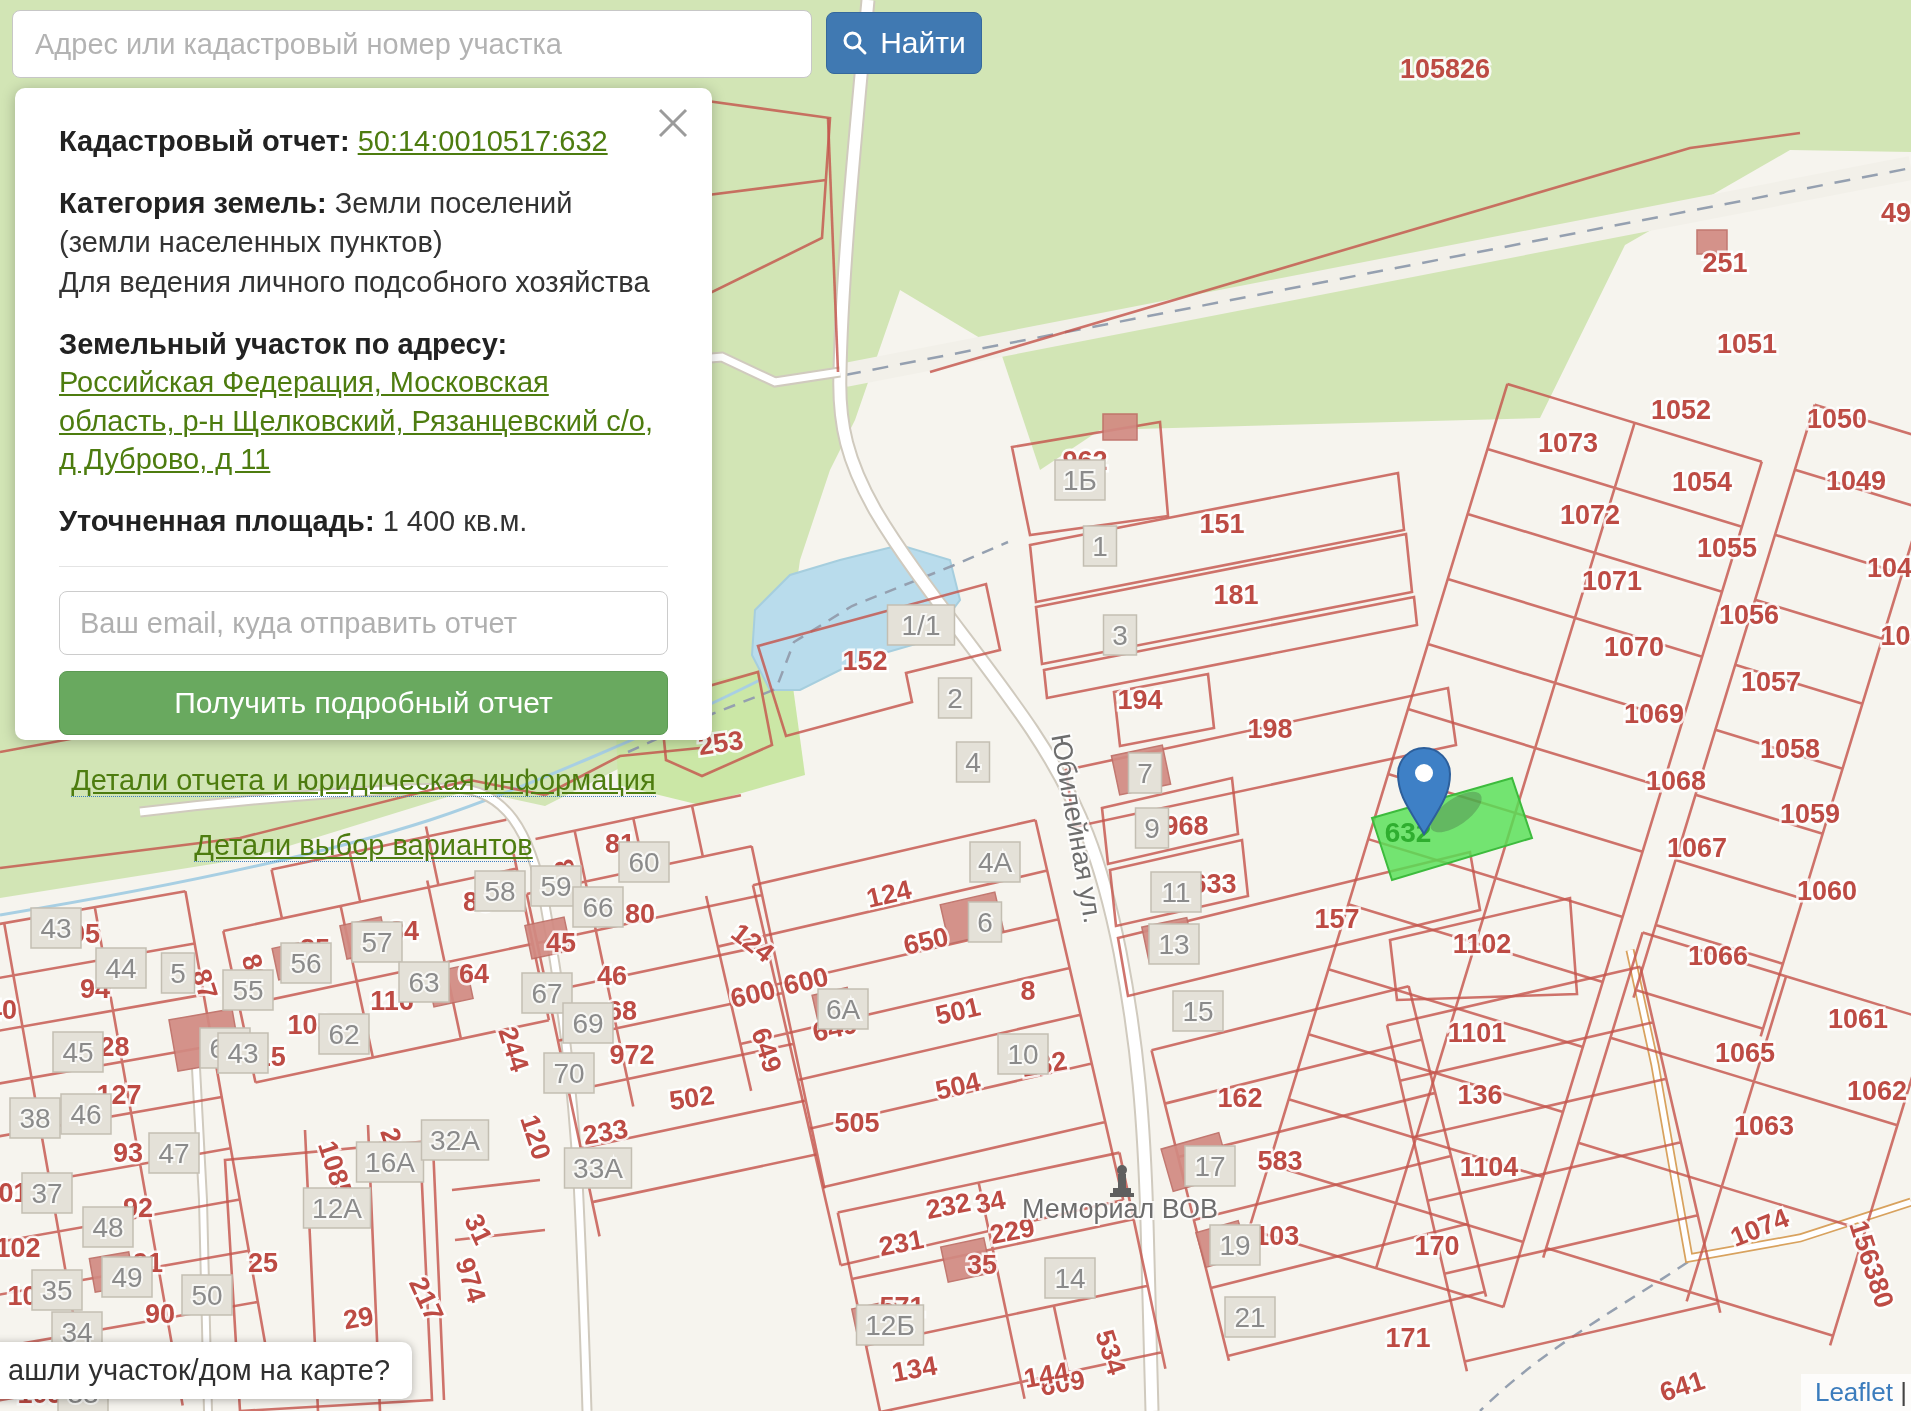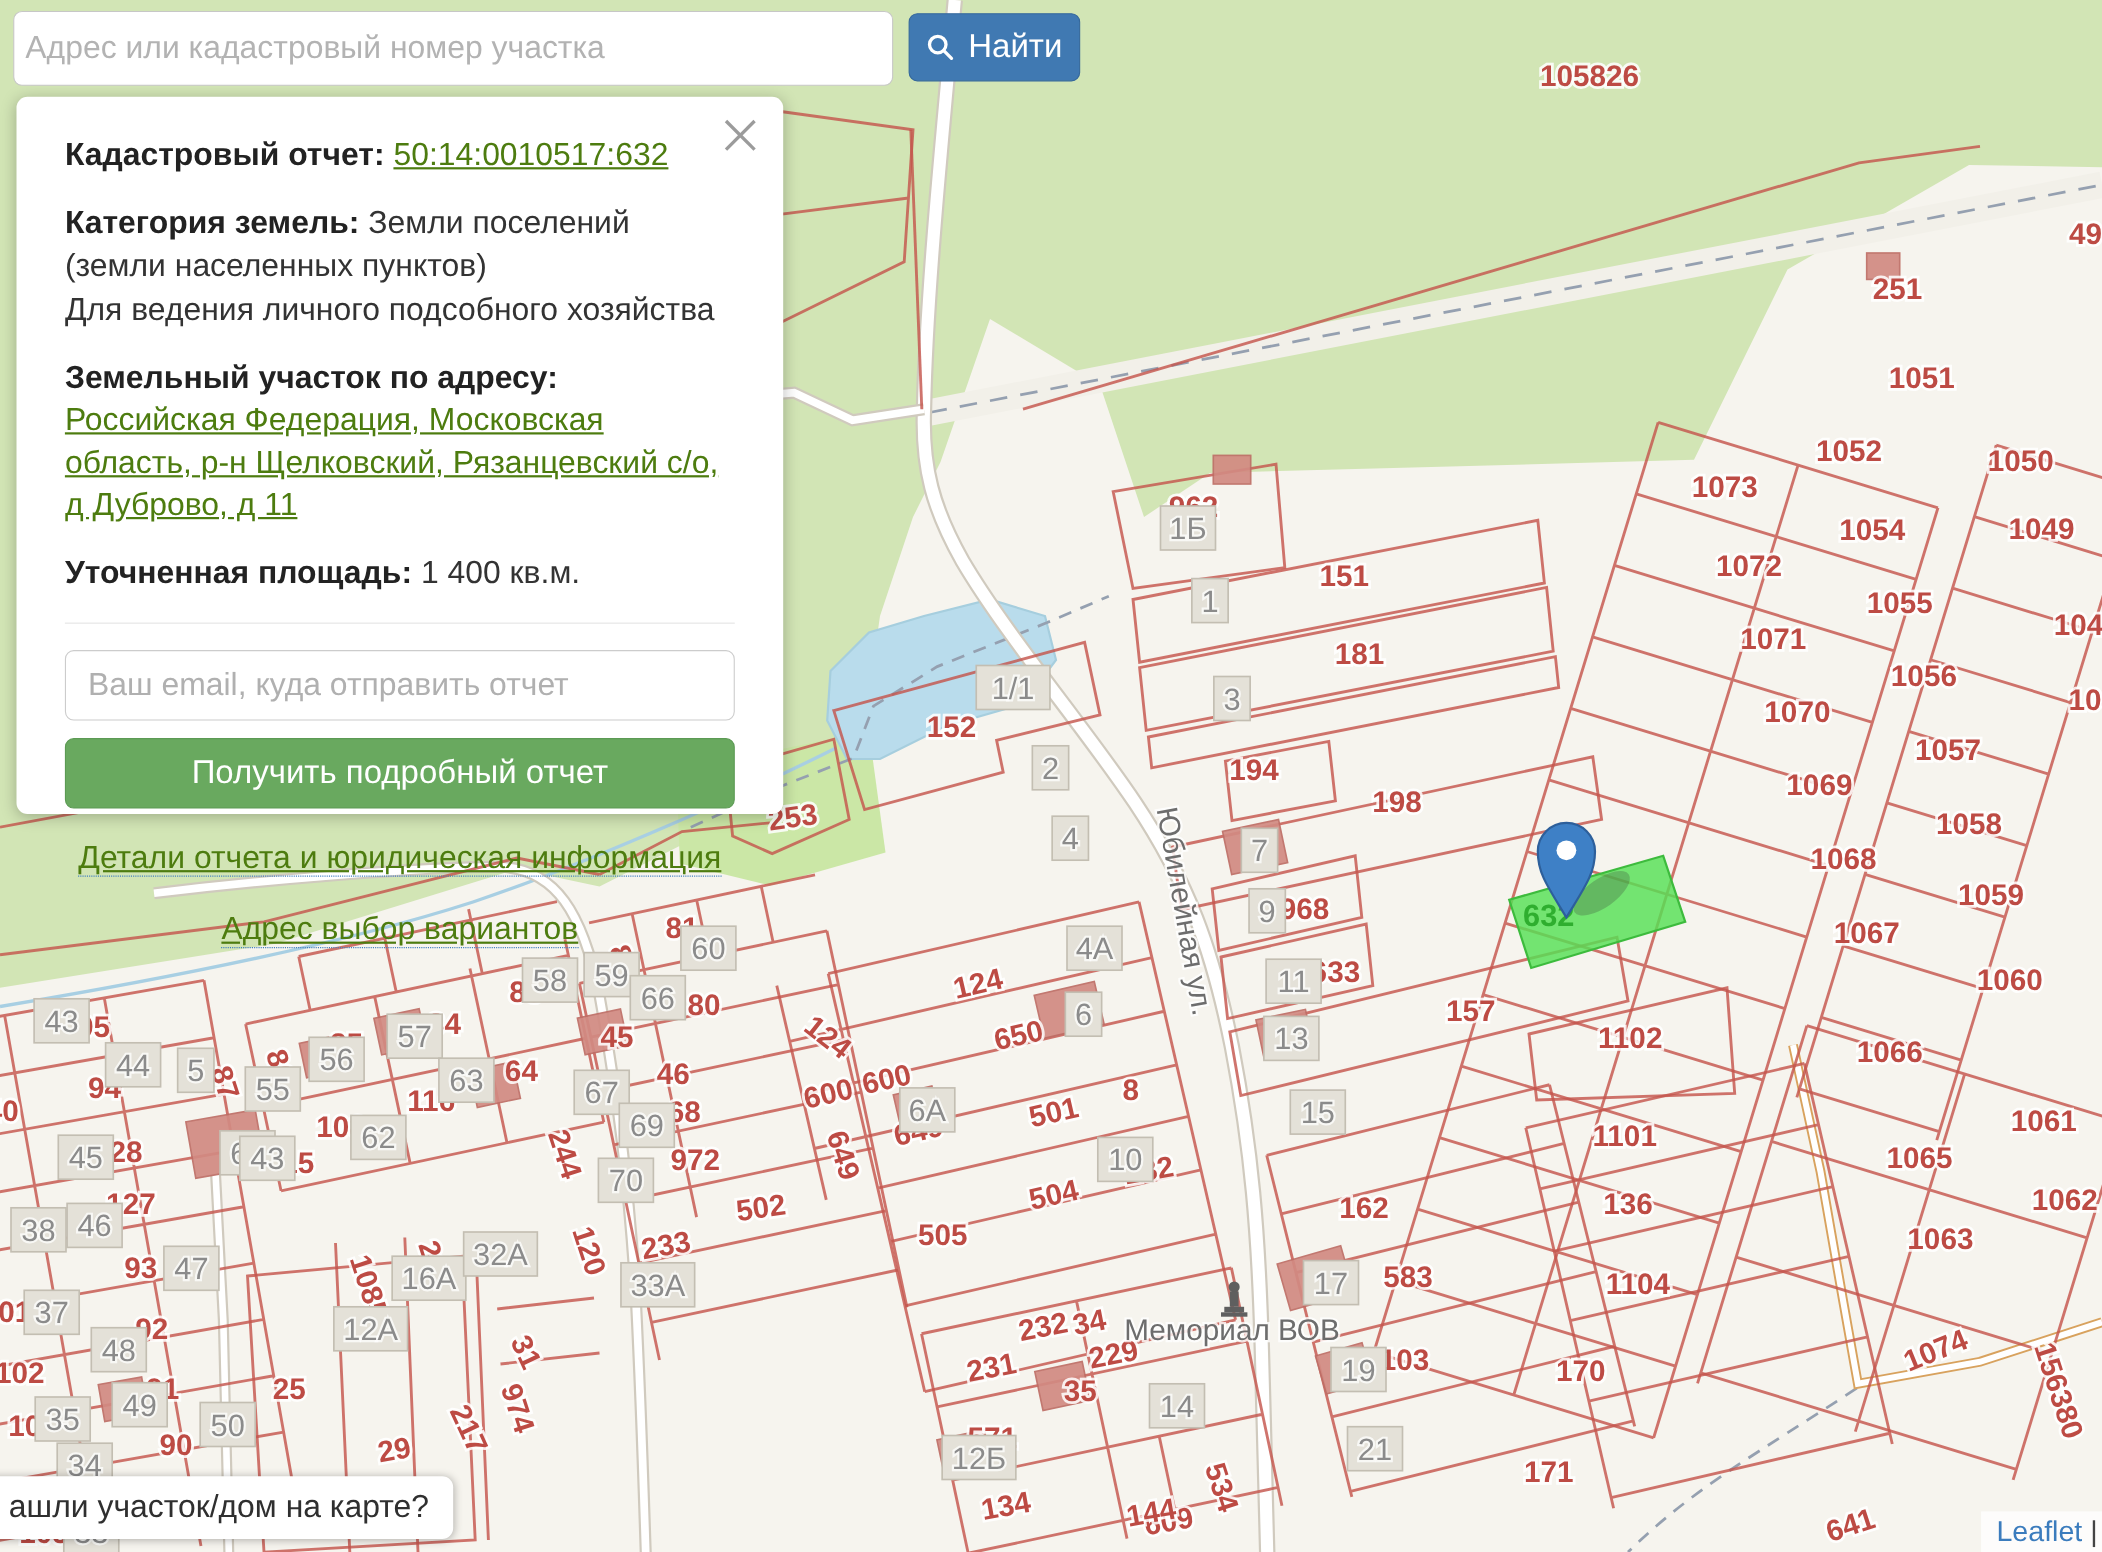--- a/index.html
+++ b/index.html
@@ -14,21 +14,21 @@
             paint-order:stroke;stroke:rgba(255,255,255,.75);stroke-width:4px;}
   .lbl-street{fill:#6d6d6d;font-family:"Liberation Sans",sans-serif;font-size:27px;text-anchor:middle;
               paint-order:stroke;stroke:rgba(255,255,255,.8);stroke-width:4px;}
   .lbl-green{fill:#2fae2f;font-family:"Liberation Sans",sans-serif;font-size:28px;font-weight:bold;text-anchor:middle;}
   .bldg-rect{fill:#e4e1d8;stroke:#c3beb2;stroke-width:1.5;}
   .parcel-line{fill:none;stroke:#c4564d;stroke-width:2.6;opacity:.82;}
   .red-bldg{fill:#d28a82;stroke:#be6e66;stroke-width:1.5;opacity:.92;}
 
   
   #search-bar{position:absolute;left:12px;top:10px;width:800px;height:68px;box-sizing:border-box;
-    background:#fff;border:1px solid #c7c7c7;border-radius:8px;font-size:29px;padding:0 10px;color:#333;}
+    background:#fff;border:1px solid #c7c7c7;border-radius:8px;font-size:29px;padding:0 22px;color:#333;}
   #search-bar::placeholder{color:#b3b3b3;}
   #search-btn{position:absolute;left:826px;top:12px;width:156px;height:62px;background:#4079b2;
     border:1px solid #35689c;border-radius:8px;color:#fff;font-size:30px;font-family:"Liberation Sans",sans-serif;
     display:flex;align-items:center;justify-content:center;gap:12px;cursor:pointer;}
 
   
   #panel{position:absolute;left:15px;top:88px;width:697px;height:652px;box-sizing:border-box;
     background:#fff;border-radius:10px;box-shadow:0 2px 14px rgba(0,0,0,.25);
     padding:34px 44px 0 44px;font-size:29px;color:#333;line-height:1.32;}
   #panel b{color:#222;}
@@ -422,21 +422,21 @@
       <a>Российская Федерация, Московская область, р-н Щелковский, Рязанцевский с/о, д Дуброво, д 11</a>
     </p>
     <p class="prow">
       <b>Уточненная площадь:</b>
       <span>1 400 кв.м.</span>
     </p>
     <hr>
     <input id="email-input" type="text" placeholder="Ваш email, куда отправить отчет" style="">
     <button id="report-btn">Получить подробный отчет</button>
     <div class="plink"><a>Детали отчета и юридическая информация</a></div>
-    <div class="plink"><a>Адрес выбор вариантов</a></div>
+    <div class="plink"><a>Детали выбор вариантов</a></div>
   </div>
 
   <div id="bottom-tooltip">ашли участок/дом на карте?</div>
 
   <div id="attribution">
     <a>Leaflet</a>
     <span>|</span>
   </div>
 
 </div>

